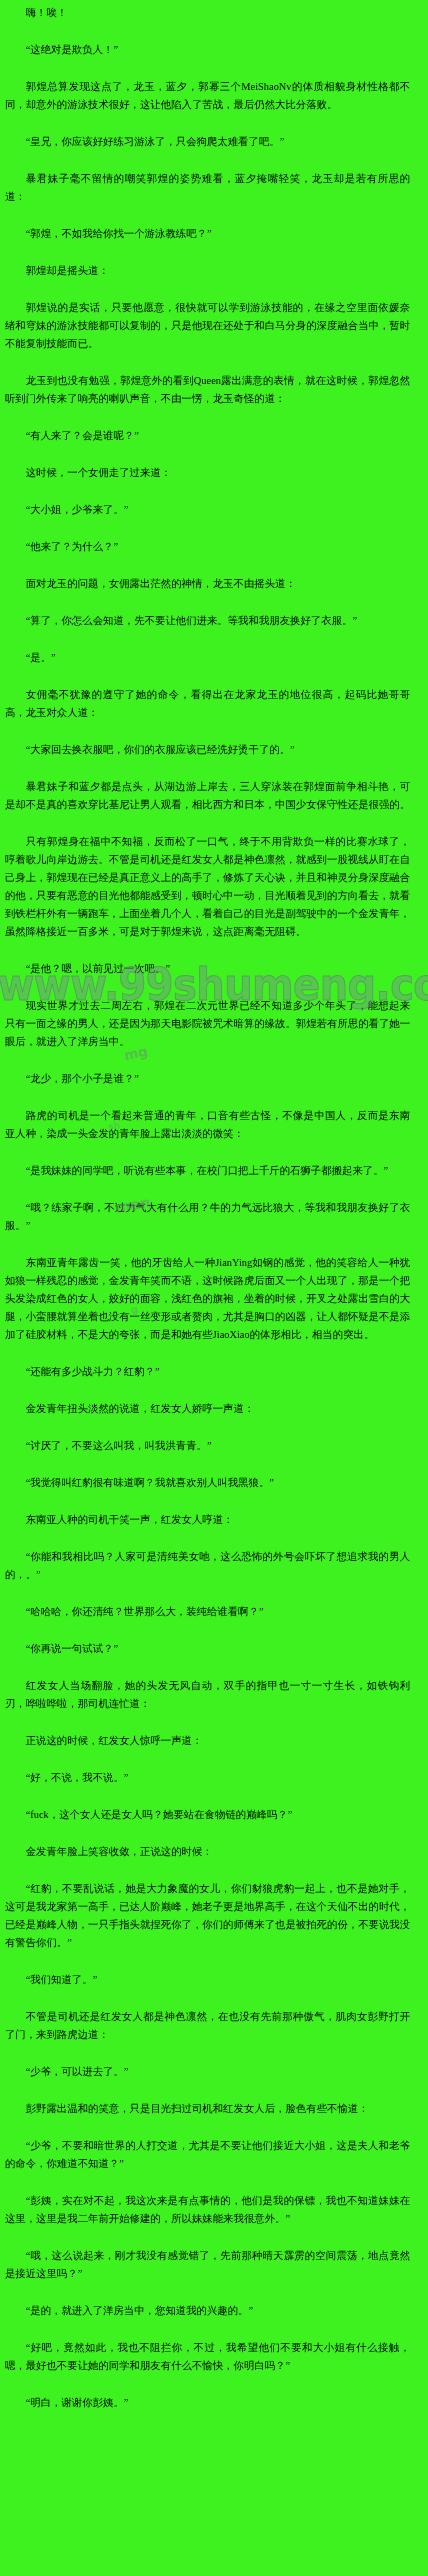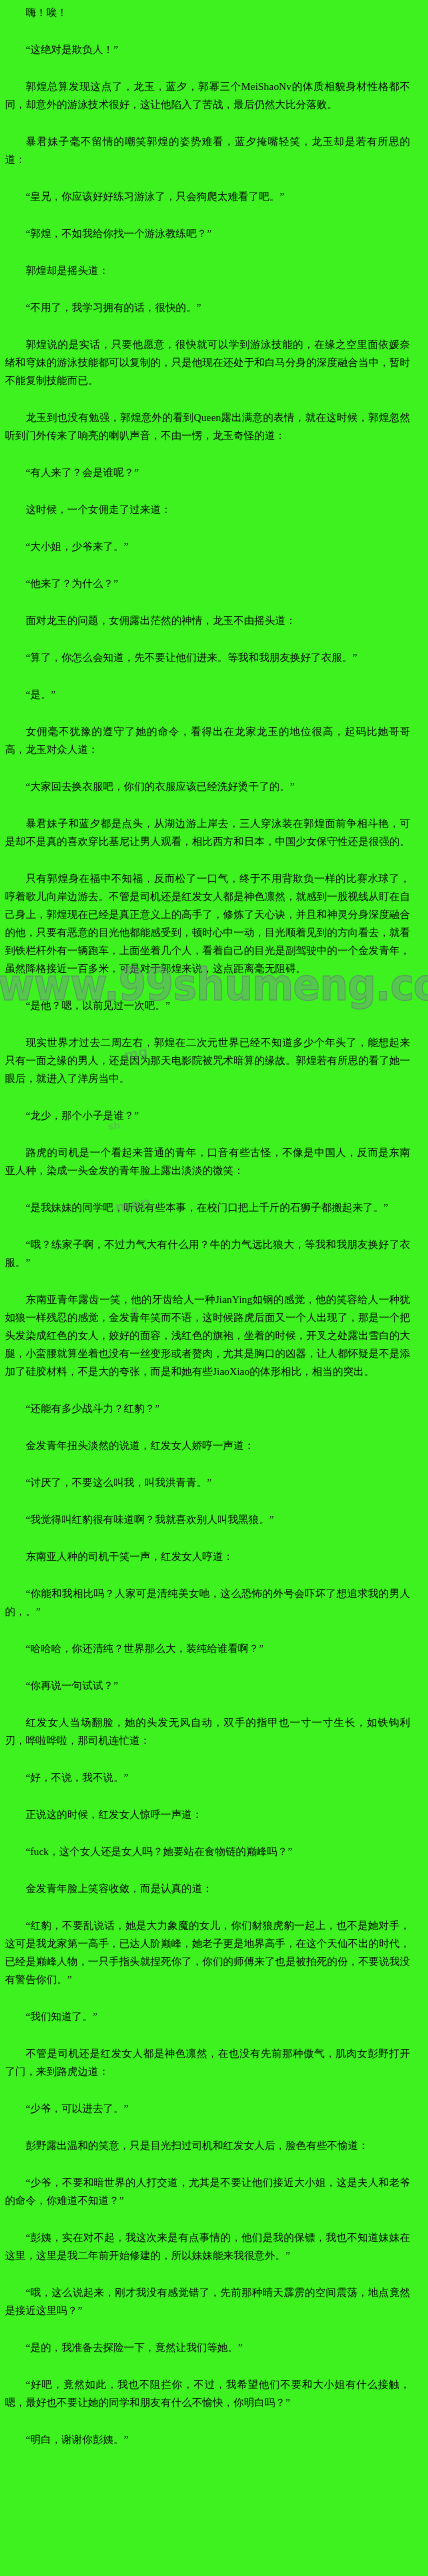--- a/index.html
+++ b/index.html
@@ -62,25 +62,24 @@
   .wm-frag.f4 { top:1304px; left:131px; font-size:9.8px; transform:rotate(-9deg); opacity:.8; }
 </style>
 </head>
 <body>
 
 <div class="page">
   <div class="text-col">
       <p class="para">嗨！唉！</p>
       <p class="para">“这绝对是欺负人！”</p>
       <p class="para">郭煌总算发现这点了，龙玉，蓝夕，郭幂三个MeiShaoNv的体质相貌身材性格都不同，却意外的游泳技术很好，这让他陷入了苦战，最后仍然大比分落败。</p>
+      <p class="para">“皇兄，你应该好好练习游泳了，只会狗爬太难看了吧。”</p>
       <p class="para">暴君妹子毫不留情的嘲笑郭煌的姿势难看，蓝夕掩嘴轻笑，龙玉却是若有所思的道：</p>
-      <p class="para">“皇兄，你应该好好练习游泳了，只会狗爬太难看了吧。”</p>
       <p class="para">“郭煌，不如我给你找一个游泳教练吧？”</p>
       <p class="para">郭煌却是摇头道：</p>
-      <p class="para">“不用了，我学习拥有的话，很快的。”</p>
       <p class="para">郭煌说的是实话，只要他愿意，很快就可以学到游泳技能的，在缘之空里面依媛奈绪和穹妹的游泳技能都可以复制的，只是他现在还处于和白马分身的深度融合当中，暂时不能复制技能而已。</p>
       <p class="para">龙玉到也没有勉强，郭煌意外的看到Queen露出满意的表情，就在这时候，郭煌忽然听到门外传来了响亮的喇叭声音，不由一愣，龙玉奇怪的道：</p>
       <p class="para">“有人来了？会是谁呢？”</p>
       <p class="para">这时候，一个女佣走了过来道：</p>
       <p class="para">“大小姐，少爷来了。”</p>
       <p class="para">“他来了？为什么？”</p>
       <p class="para">面对龙玉的问题，女佣露出茫然的神情，龙玉不由摇头道：</p>
       <p class="para">“算了，你怎么会知道，先不要让他们进来。等我和我朋友换好了衣服。”</p>
       <p class="para">“是。”</p>
       <p class="para">女佣毫不犹豫的遵守了她的命令，看得出在龙家龙玉的地位很高，起码比她哥哥高，龙玉对众人道：</p>
@@ -96,33 +95,33 @@
       <p class="para">东南亚青年露齿一笑，他的牙齿给人一种JianYing如钢的感觉，他的笑容给人一种犹如狼一样残忍的感觉，金发青年笑而不语，这时候路虎后面又一个人出现了，那是一个把头发染成红色的女人，姣好的面容，浅红色的旗袍，坐着的时候，开叉之处露出雪白的大腿，小蛮腰就算坐着也没有一丝变形或者赘肉，尤其是胸口的凶器，让人都怀疑是不是添加了硅胶材料，不是大的夸张，而是和她有些JiaoXiao的体形相比，相当的突出。</p>
       <p class="para">“还能有多少战斗力？红豹？”</p>
       <p class="para">金发青年扭头淡然的说道，红发女人娇哼一声道：</p>
       <p class="para">“讨厌了，不要这么叫我，叫我洪青青。”</p>
       <p class="para">“我觉得叫红豹很有味道啊？我就喜欢别人叫我黑狼。”</p>
       <p class="para">东南亚人种的司机干笑一声，红发女人哼道：</p>
       <p class="para">“你能和我相比吗？人家可是清纯美女吔，这么恐怖的外号会吓坏了想追求我的男人的，。”</p>
       <p class="para">“哈哈哈，你还清纯？世界那么大，装纯给谁看啊？”</p>
       <p class="para">“你再说一句试试？”</p>
       <p class="para">红发女人当场翻脸，她的头发无风自动，双手的指甲也一寸一寸生长，如铁钩利刃，哗啦哗啦，那司机连忙道：</p>
+      <p class="para">正说这的时候，红发女人惊呼一声道：</p>
       <p class="para">“好，不说，我不说。”</p>
-      <p class="para">正说这的时候，红发女人惊呼一声道：</p>
       <p class="para">“fuck，这个女人还是女人吗？她要站在食物链的巅峰吗？”</p>
-      <p class="para">金发青年脸上笑容收敛，而是认真的道：</p>
+      <p class="para">金发青年脸上笑容收敛，正说这的时候：</p>
       <p class="para">“红豹，不要乱说话，她是大力象魔的女儿，你们豺狼虎豹一起上，也不是她对手，这可是我龙家第一高手，已达人阶巅峰，她老子更是地界高手，在这个天仙不出的时代，已经是巅峰人物，一只手指头就捏死你了，你们的师傅来了也是被拍死的份，不要说我没有警告你们。”</p>
       <p class="para">“我们知道了。”</p>
       <p class="para">不管是司机还是红发女人都是神色凛然，在也没有先前那种傲气，肌肉女彭野打开了门，来到路虎边道：</p>
       <p class="para">“少爷，可以进去了。”</p>
       <p class="para">彭野露出温和的笑意，只是目光扫过司机和红发女人后，脸色有些不愉道：</p>
       <p class="para">“少爷，不要和暗世界的人打交道，尤其是不要让他们接近大小姐，这是夫人和老爷的命令，你难道不知道？”</p>
       <p class="para">“彭姨，实在对不起，我这次来是有点事情的，他们是我的保镖，我也不知道妹妹在这里，这里是我二年前开始修建的，所以妹妹能来我很意外。”</p>
       <p class="para">“哦，这么说起来，刚才我没有感觉错了，先前那种晴天霹雳的空间震荡，地点竟然是接近这里吗？”</p>
-      <p class="para">“是的，我准备去探险一下，竟然让我们等她。”</p>
+      <p class="para">“是的，就进入了洋房当中，您知道我的兴趣的。”</p>
       <p class="para">“好吧，竟然如此，我也不阻拦你，不过，我希望他们不要和大小姐有什么接触，嗯，最好也不要让她的同学和朋友有什么不愉快，你明白吗？”</p>
       <p class="para">“明白，谢谢你彭姨。”</p>
     </div>
 
   <div class="watermark">www.99shumeng.com</div>
 
   <div class="wm-frag f1">mg</div>
   <div class="wm-frag f2">sh</div>
   <div class="wm-frag f3">men</div>
   <div class="wm-frag f4">g</div>

